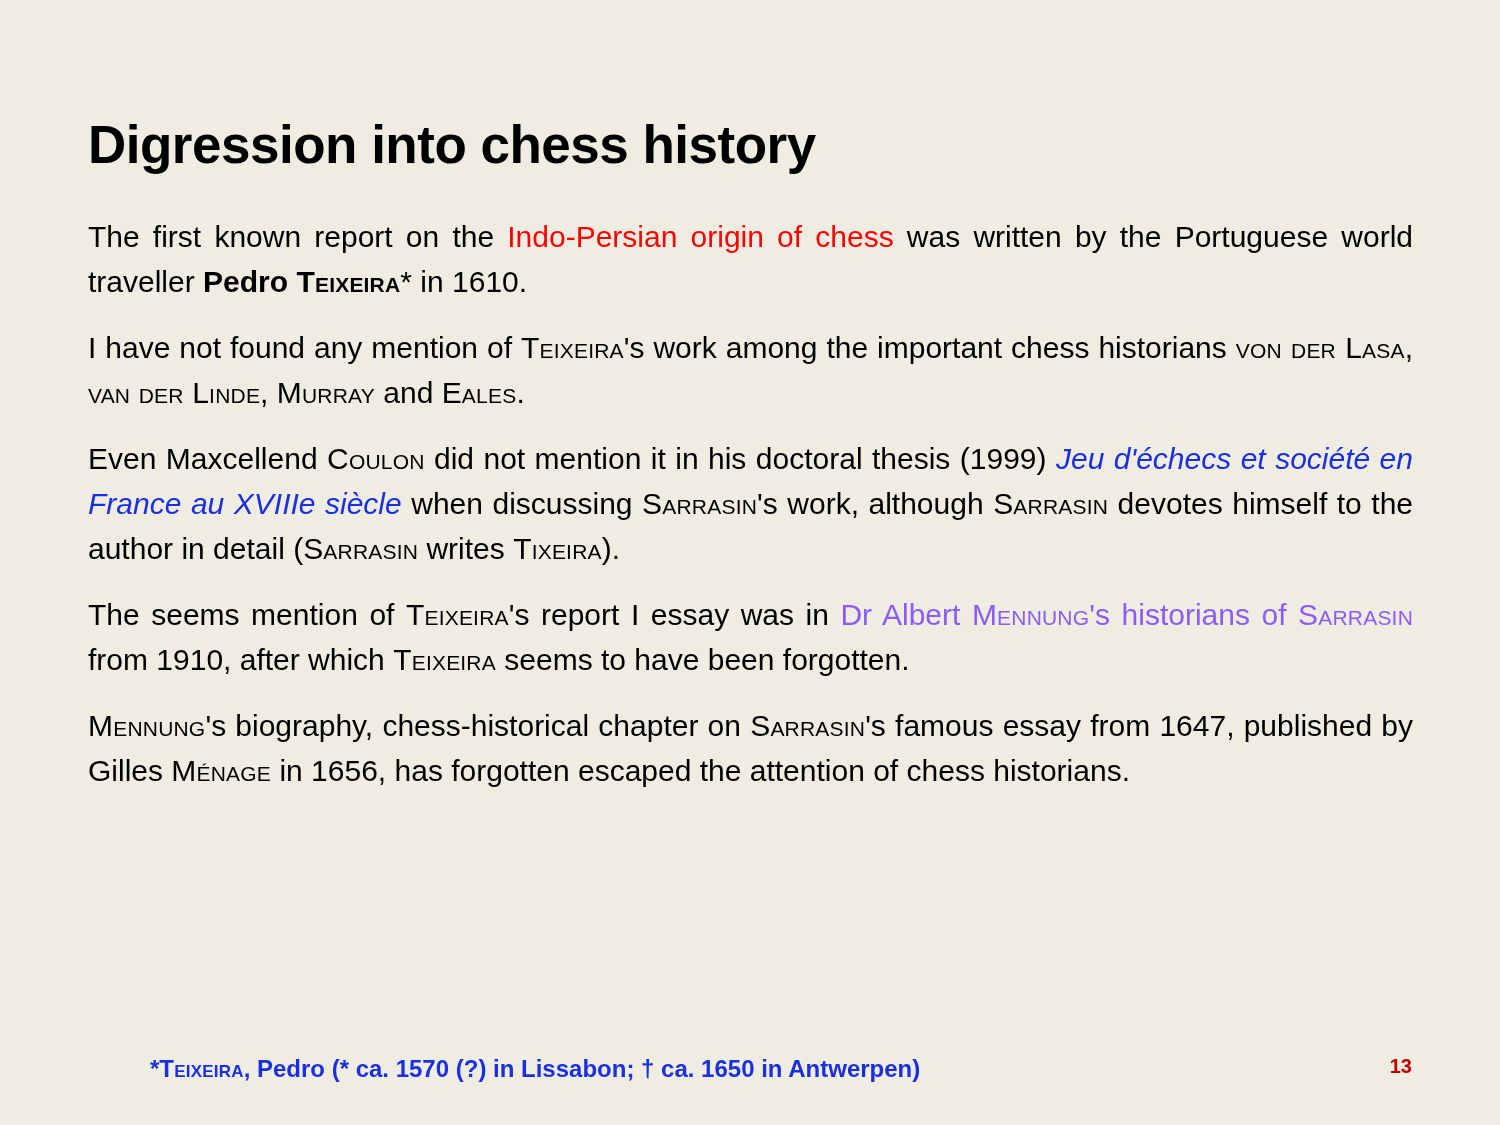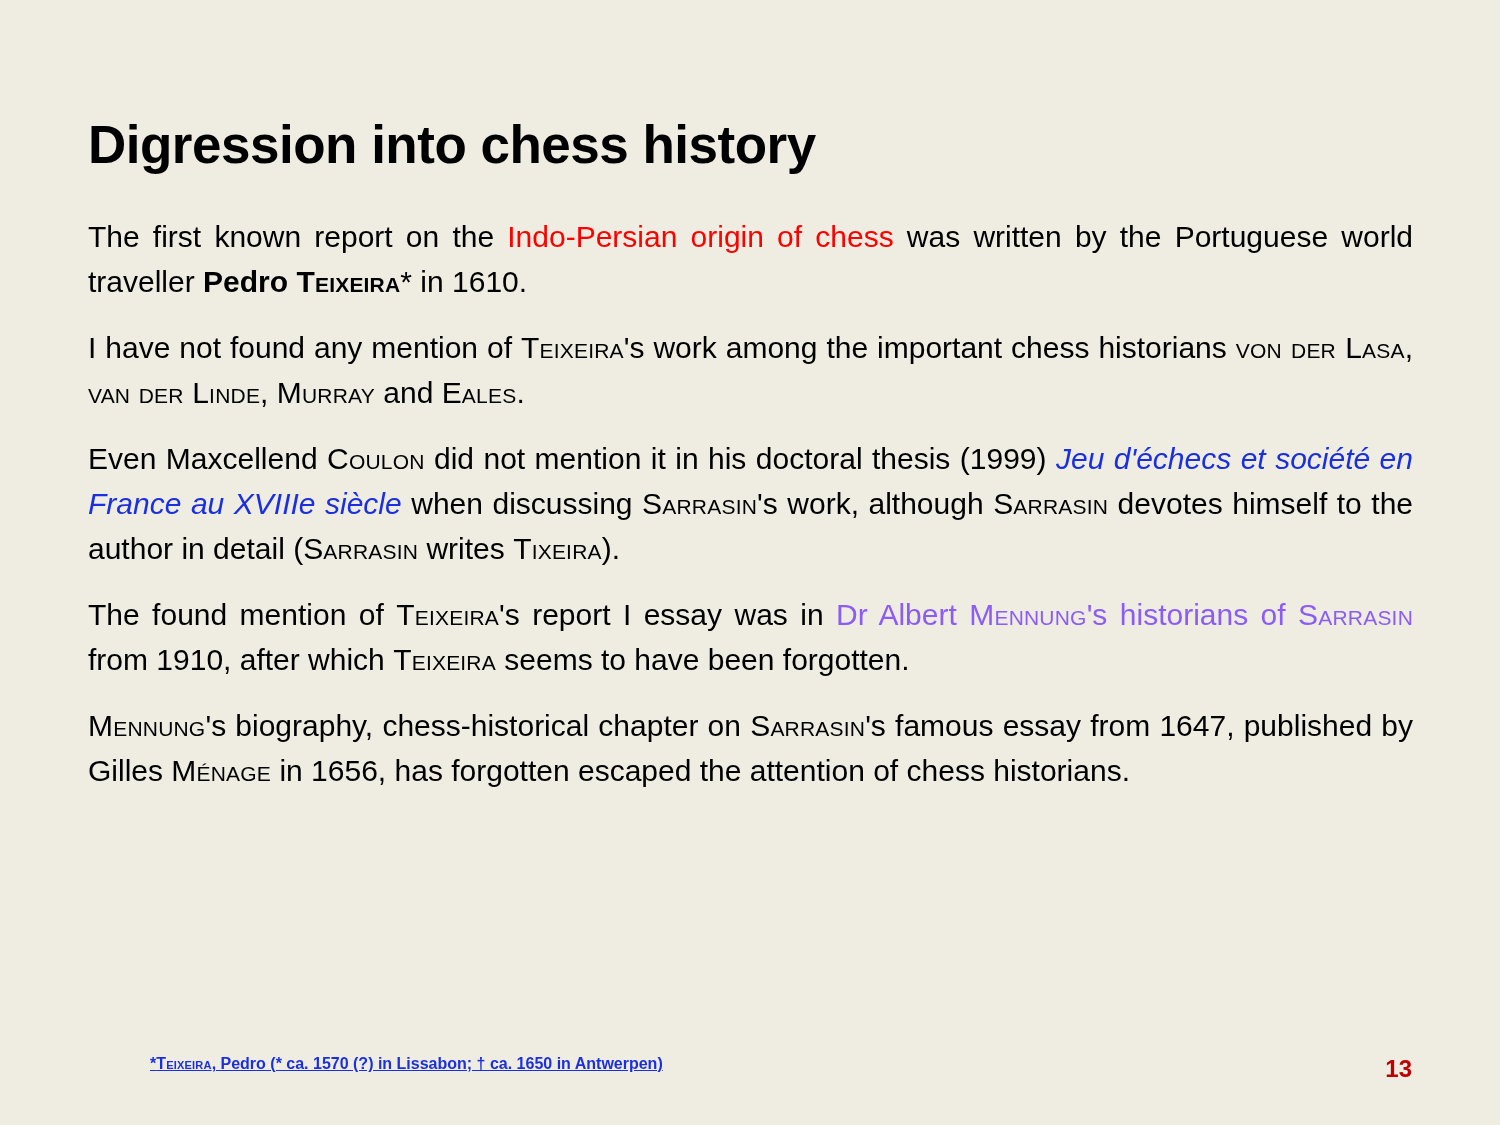--- a/index.html
+++ b/index.html
@@ -62,51 +62,50 @@
     color: #1A2FE0;
     font-style: italic;
   }
   .bold {
     font-weight: bold;
   }
   .footnote {
     position: absolute;
     left: 150px;
     top: 1055px;
-    font-size: 16px;
+    font-size: 24px;
     font-weight: bold;
     color: #1A2FE0;
     white-space: nowrap;
-    text-decoration: underline;
   }
   .page-number {
     position: absolute;
     right: 88px;
     top: 1055px;
-    font-size: 24px;
+    font-size: 20px;
     font-weight: bold;
     color: #C00000;
   }
 </style>
 </head>
 <body>
 
 <div class="slide">
 
   <h1 class="title">Digression into chess history</h1>
 
   <div class="body-block">
 
     <p class="para"><span>The first known report on the </span><span class="red">Indo-Persian origin of chess</span><span> was written by the Portuguese world traveller </span><span class="bold">Pedro </span><span class="bold sc">Teixeira</span><span>* in 1610.</span></p>
 
     <p class="para"><span>I have not found any mention of </span><span class="sc">Teixeira</span><span>'s work among the important chess historians </span><span class="sc">von der </span><span class="sc">Lasa</span><span>, </span><span class="sc">van der </span><span class="sc">Linde</span><span>, </span><span class="sc">Murray</span><span> and </span><span class="sc">Eales</span><span>.</span></p>
 
     <p class="para"><span>Even Maxcellend </span><span class="sc">Coulon</span><span> did not mention it in his doctoral thesis (1999) </span><span class="blue-i">Jeu d'échecs et société en France au XVIIIe siècle</span><span> when discussing </span><span class="sc">Sarrasin</span><span>'s work, although </span><span class="sc">Sarrasin</span><span> devotes himself to the author in detail (</span><span class="sc">Sarrasin</span><span> writes </span><span class="sc">Tixeira</span><span>).</span></p>
 
-    <p class="para"><span>The found mention of </span><span class="sc">Teixeira</span><span>'s report I essay was in </span><span class="blue">Dr Albert </span><span class="blue sc">Mennung</span><span class="blue">'s historians of </span><span class="blue sc">Sarrasin</span><span> from 1910, after which </span><span class="sc">Teixeira</span><span> seems to have been forgotten.</span></p>
+    <p class="para"><span>The seems mention of </span><span class="sc">Teixeira</span><span>'s report I essay was in </span><span class="blue">Dr Albert </span><span class="blue sc">Mennung</span><span class="blue">'s historians of </span><span class="blue sc">Sarrasin</span><span> from 1910, after which </span><span class="sc">Teixeira</span><span> seems to have been forgotten.</span></p>
 
     <p class="para last"><span class="sc">Mennung</span><span>'s biography, chess-historical chapter on </span><span class="sc">Sarrasin</span><span>'s famous essay from 1647, published by Gilles </span><span class="sc">Ménage</span><span> in 1656, has forgotten escaped the attention of chess historians.</span></p>
 
   </div>
 
   <div class="footnote"><span>*</span><span class="sc">Teixeira</span><span>, Pedro (* ca. 1570 (?) in Lissabon; † ca. 1650 in Antwerpen)</span></div>
 
   <div class="page-number">13</div>
 
 </div>

